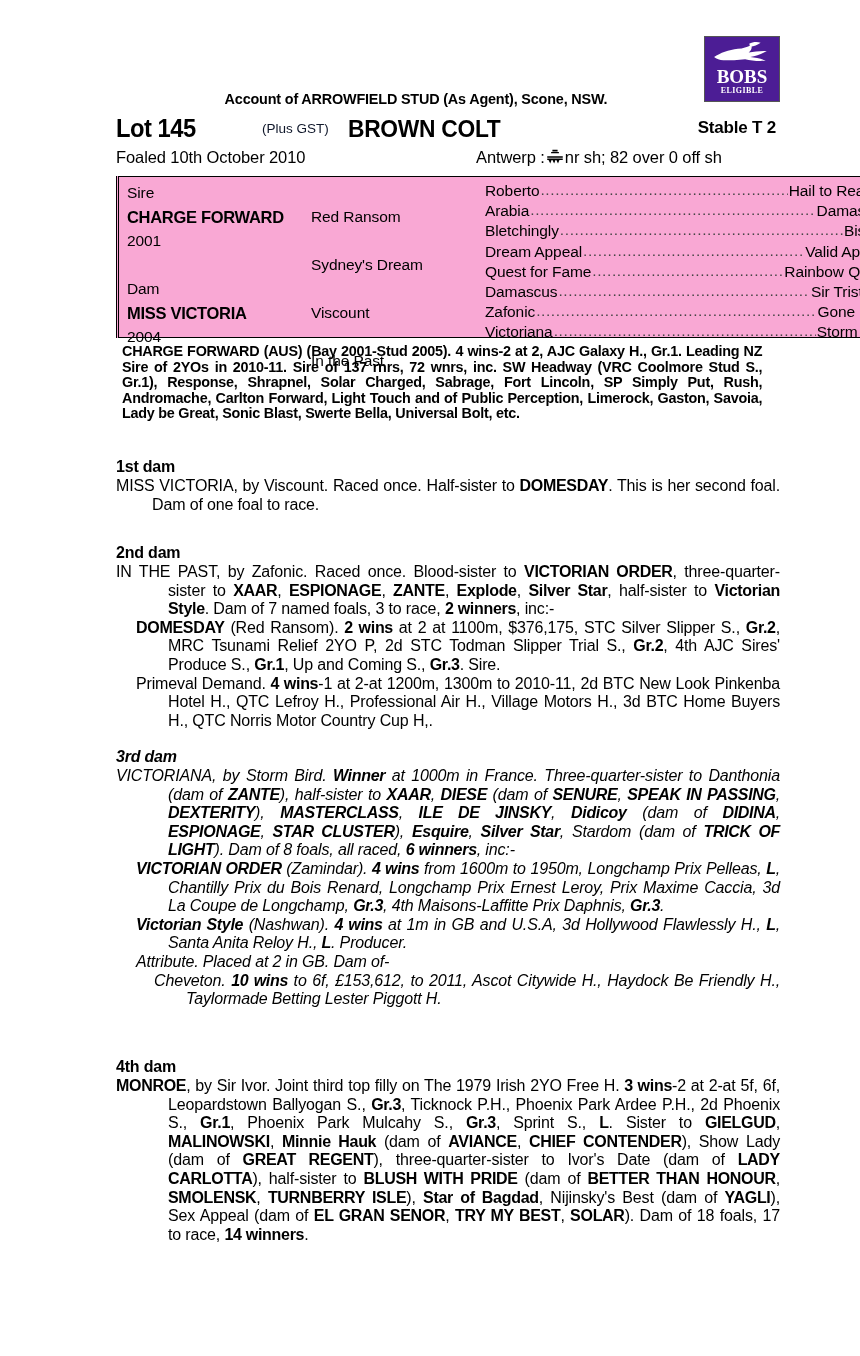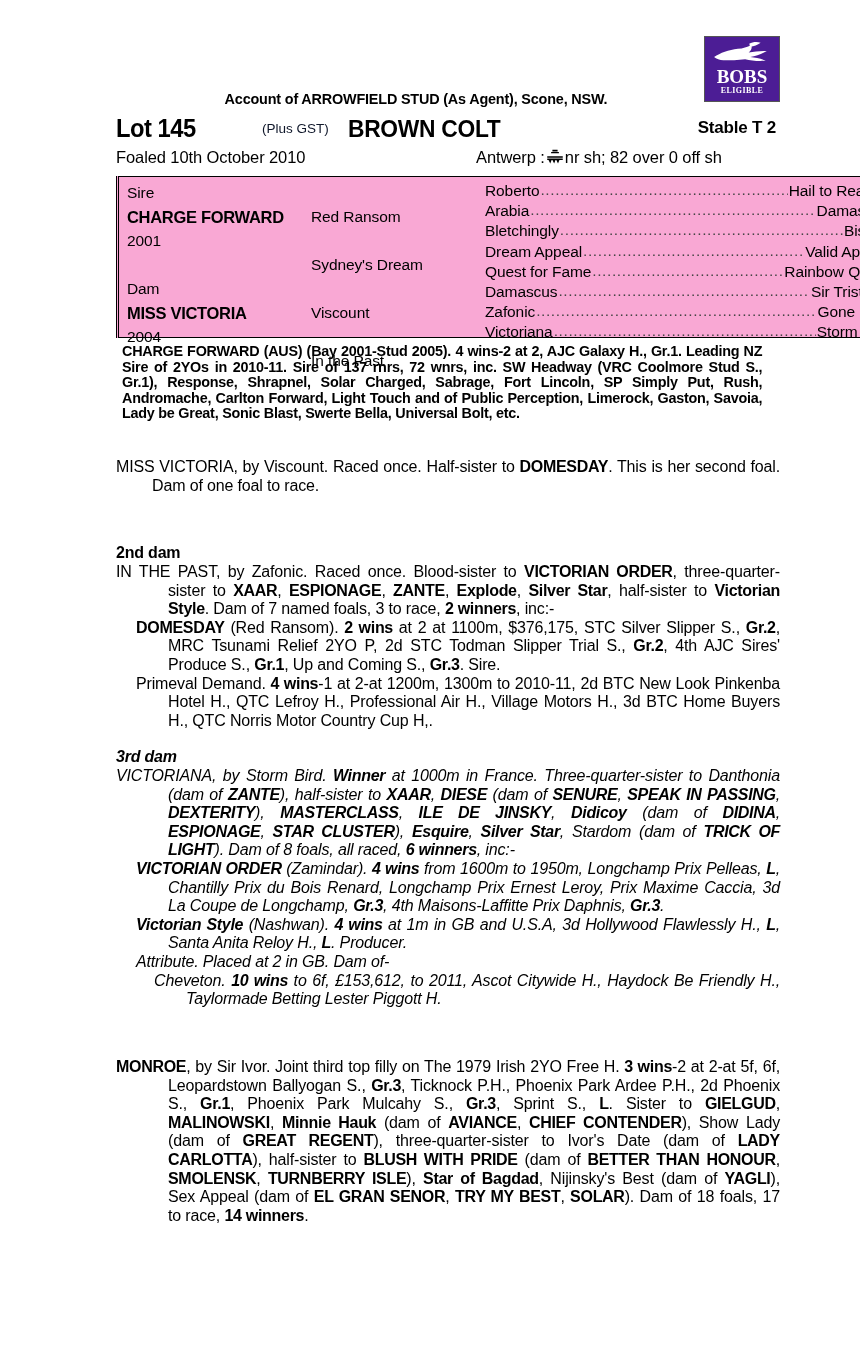--- a/index.html
+++ b/index.html
@@ -384,20 +384,21 @@
             <span class="gp-right">Storm Bird</span>
           </div>
         </div>
 
     </div>
   </div>
 
   <div class="sire-blurb">CHARGE FORWARD (AUS) (Bay 2001-Stud 2005). 4 wins-2 at 2, AJC Galaxy H., Gr.1. Leading NZ Sire of 2YOs in 2010-11. Sire of 137 rnrs, 72 wnrs, inc. SW Headway (VRC Coolmore Stud S., Gr.1), Response, Shrapnel, Solar Charged, Sabrage, Fort Lincoln, SP Simply Put, Rush, Andromache, Carlton Forward, Light Touch and of Public Perception, Limerock, Gaston, Savoia, Lady be Great, Sonic Blast, Swerte Bella, Universal Bolt, etc.</div>
 
   <div class="section sec-1st">
+    <div class="sec-head">1st dam</div>
     <div class="para hang">MISS VICTORIA, by Viscount. Raced once. Half-sister to <b>DOMESDAY</b>. This is her second foal. Dam of one foal to race.</div>
   </div>
 
   <div class="section sec-2nd">
     <div class="sec-head">2nd dam</div>
     <div class="para hang2">IN THE PAST, by Zafonic. Raced once. Blood-sister to <b>VICTORIAN ORDER</b>, three-quarter-sister to <b>XAAR</b>, <b>ESPIONAGE</b>, <b>ZANTE</b>, <b>Explode</b>, <b>Silver Star</b>, half-sister to <b>Victorian Style</b>. Dam of 7 named foals, 3 to race, <b>2 winners</b>, inc:-</div>
     <div id="second-progeny">
         <div class="para ind1"><b>DOMESDAY</b> (Red Ransom). <b>2 wins</b> at 2 at 1100m, $376,175, STC Silver Slipper S., <b>Gr.2</b>, MRC Tsunami Relief 2YO P, 2d STC Todman Slipper Trial S., <b>Gr.2</b>, 4th AJC Sires' Produce S., <b>Gr.1</b>, Up and Coming S., <b>Gr.3</b>. Sire.</div>
         <div class="para ind1">Primeval Demand. <b>4 wins</b>-1 at 2-at 1200m, 1300m to 2010-11, 2d BTC New Look Pinkenba Hotel H., QTC Lefroy H., Professional Air H., Village Motors H., 3d BTC Home Buyers H., QTC Norris Motor Country Cup H,.</div>
       </div>
@@ -410,16 +411,17 @@
         <div class="para ind1"><b>VICTORIAN ORDER</b> (Zamindar). <b>4 wins</b> from 1600m to 1950m, Longchamp Prix Pelleas, <b>L</b>, Chantilly Prix du Bois Renard, Longchamp Prix Ernest Leroy, Prix Maxime Caccia, 3d La Coupe de Longchamp, <b>Gr.3</b>, 4th Maisons-Laffitte Prix Daphnis, <b>Gr.3</b>.</div>
         <div class="para ind1"><b>Victorian Style</b> (Nashwan). <b>4 wins</b> at 1m in GB and U.S.A, 3d Hollywood Flawlessly H., <b>L</b>, Santa Anita Reloy H., <b>L</b>. Producer.</div>
         <div class="para ind1">Attribute. Placed at 2 in GB. Dam of-</div>
       </div>
     <div id="third-subprogeny">
         <div class="para ind2">Cheveton. <b>10 wins</b> to 6f, £153,612, to 2011, Ascot Citywide H., Haydock Be Friendly H., Taylormade Betting Lester Piggott H.</div>
       </div>
   </div>
 
   <div class="section sec-4th">
+    <div class="sec-head">4th dam</div>
     <div class="para hang2"><b>MONROE</b>, by Sir Ivor. Joint third top filly on The 1979 Irish 2YO Free H. <b>3 wins</b>-2 at 2-at 5f, 6f, Leopardstown Ballyogan S., <b>Gr.3</b>, Ticknock P.H., Phoenix Park Ardee P.H., 2d Phoenix S., <b>Gr.1</b>, Phoenix Park Mulcahy S., <b>Gr.3</b>, Sprint S., <b>L</b>. Sister to <b>GIELGUD</b>, <b>MALINOWSKI</b>, <b>Minnie Hauk</b> (dam of <b>AVIANCE</b>, <b>CHIEF CONTENDER</b>), Show Lady (dam of <b>GREAT REGENT</b>), three-quarter-sister to Ivor's Date (dam of <b>LADY CARLOTTA</b>), half-sister to <b>BLUSH WITH PRIDE</b> (dam of <b>BETTER THAN HONOUR</b>, <b>SMOLENSK</b>, <b>TURNBERRY ISLE</b>), <b>Star of Bagdad</b>, Nijinsky's Best (dam of <b>YAGLI</b>), Sex Appeal (dam of <b>EL GRAN SENOR</b>, <b>TRY MY BEST</b>, <b>SOLAR</b>). Dam of 18 foals, 17 to race, <b>14 winners</b>.</div>
   </div>
 
 </div>
 
 </body></html>

